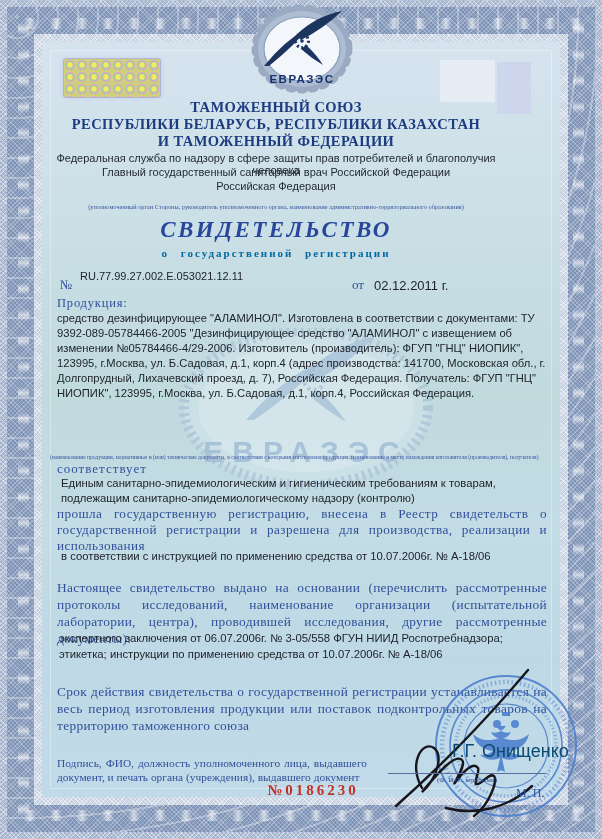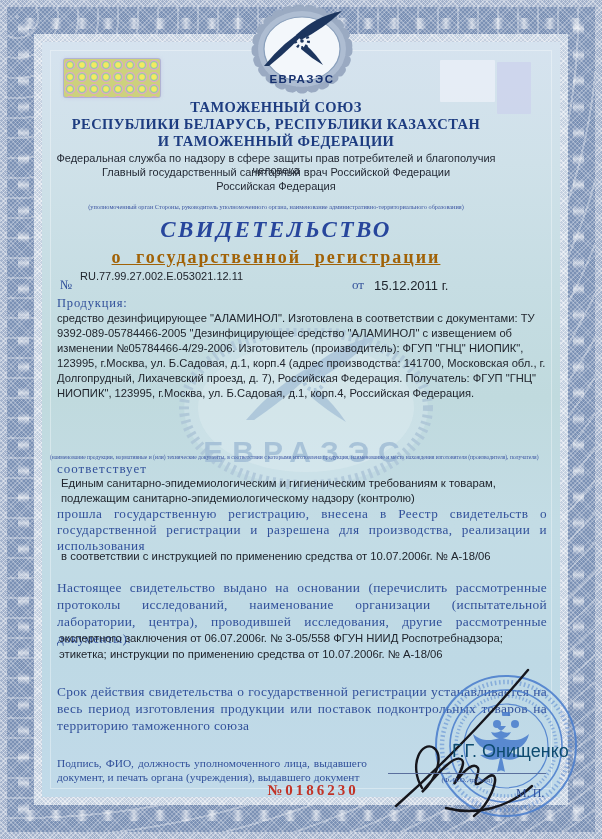--- a/index.html
+++ b/index.html
@@ -43,21 +43,21 @@
   .stamp{position:absolute;left:430px;top:670px;width:152px;height:152px;z-index:3;opacity:.88;}
   .signature{position:absolute;left:376px;top:666px;width:188px;height:152px;z-index:4;}
 
   
   .ctr{text-align:center;left:50px;width:452px;}
   .abs{position:absolute;z-index:2;}
   .hdr-bold{font-weight:bold;color:#1d3c80;font-size:14.5px;letter-spacing:.4px;}
   .agency{font-family:"Liberation Sans",sans-serif;color:#1f2530;font-size:11px;}
   .tiny{color:#3c55a2;font-size:6.3px;white-space:nowrap;}
   .title{font-weight:bold;color:#27469c;font-size:23px;letter-spacing:2.5px;font-style:italic;}
-  .subtitle{font-weight:bold;color:#a16207;font-size:18px;letter-spacing:2px;word-spacing:7px;text-decoration:underline;}
+  .subtitle{font-weight:bold;color:#0369a1;font-size:11px;letter-spacing:2px;word-spacing:7px;}
   .blue-serif{color:#31509a;}
   .sans-dark{font-family:"Liberation Sans",sans-serif;color:#20252d;}
   .just{text-align:justify;}
   .serial{font-weight:bold;color:#c23226;font-size:15px;letter-spacing:3px;}
 </style>
 </head>
 <body>
 
 <div class="page">
 
@@ -109,21 +109,21 @@
   <div class="abs ctr agency" style="top:166px">Главный государственный санитарный врач Российской Федерации</div>
   <div class="abs ctr agency" style="top:180px">Российская Федерация</div>
   <div class="abs ctr tiny" style="top:203px">(уполномоченный орган Стороны, руководитель уполномоченного органа, наименование административно-территориального образования)</div>
 
   <div class="abs ctr title" style="top:217px">СВИДЕТЕЛЬСТВО</div>
   <div class="abs ctr subtitle" style="top:247px">о государственной регистрации</div>
 
   <div class="abs blue-serif" style="left:60px;top:277px;font-size:13px">№</div>
   <div class="abs sans-dark" style="left:80px;top:270px;font-size:11px">RU.77.99.27.002.Е.053021.12.11</div>
   <div class="abs blue-serif" style="left:352px;top:277px;font-size:13px">от</div>
-  <div class="abs sans-dark" style="left:374px;top:278px;font-size:13px">15.12.2011 г.</div>
+  <div class="abs sans-dark" style="left:374px;top:278px;font-size:13px">02.12.2011 г.</div>
 
   <div class="abs blue-serif" style="left:57px;top:296px;font-size:12.5px;letter-spacing:.8px">Продукция:</div>
   <div class="abs sans-dark" style="left:57px;top:311px;width:490px;font-size:11.2px;line-height:14.9px">средство дезинфицирующее "АЛАМИНОЛ". Изготовлена в соответствии с документами: ТУ 9392-089-05784466-2005 "Дезинфицирующее средство "АЛАМИНОЛ" с извещением об изменении №05784466-4/29-2006. Изготовитель (производитель): ФГУП "ГНЦ" НИОПИК", 123995, г.Москва, ул. Б.Садовая, д.1, корп.4 (адрес производства: 141700, Московская обл., г. Долгопрудный, Лихачевский проезд, д. 7), Российская Федерация.  Получатель: ФГУП "ГНЦ" НИОПИК", 123995, г.Москва, ул. Б.Садовая, д.1, корп.4, Российская Федерация.</div>
   <div class="abs ctr tiny" style="top:454px;font-size:5.6px">(наименование продукции, нормативные и (или) технические документы, в соответствии с которыми изготовлена продукция, наименование и место нахождения изготовителя (производителя), получателя)</div>
 
   <div class="abs blue-serif" style="left:57px;top:461px;font-size:13px;letter-spacing:1px">соответствует</div>
   <div class="abs sans-dark" style="left:61px;top:476px;width:484px;font-size:11.3px;line-height:15px">Единым санитарно-эпидемиологическим и гигиеническим требованиям к товарам, подлежащим санитарно-эпидемиологическому надзору (контролю)</div>
 
   <div class="abs blue-serif just" style="left:57px;top:506px;width:490px;font-size:13.2px;line-height:16px;letter-spacing:.4px">прошла государственную регистрацию, внесена в Реестр свидетельств о государственной регистрации и разрешена для производства, реализации и использования</div>
   <div class="abs sans-dark" style="left:61px;top:550px;width:484px;font-size:11.3px">в соответствии с инструкцией по применению средства от 10.07.2006г. № А-18/06</div>
@@ -154,17 +154,17 @@
   <svg class="signature" viewBox="0 0 188 152">
     <g stroke="#16161c" stroke-width="2.4" fill="none" stroke-linecap="round">
       <path d="M152 4 C120 42 72 94 20 140"></path>
       <path d="M46 122 C32 98 46 74 58 82 C68 90 60 114 46 126 C66 102 80 88 86 94 C90 98 82 110 78 118 C90 102 98 96 102 102 C104 106 98 114 100 118 C106 120 112 106 118 110 C122 114 114 138 98 150"></path>
       <path d="M70 142 C100 150 132 142 156 120"></path>
     </g>
   </svg>
 
   <div class="abs sans-dark" style="left:452px;top:741px;font-size:18px;color:#0c4a6e;z-index:5">Г.Г. Онищенко</div>
   <div class="abs" style="left:388px;top:773px;width:158px;border-top:1px solid #5a6f9d;z-index:5"></div>
-  <div class="abs blue-serif" style="left:388px;top:776px;width:158px;text-align:center;font-size:7px;z-index:5">(Ф. И.О., проезд)</div>
+  <div class="abs blue-serif" style="left:388px;top:776px;width:158px;text-align:center;font-size:7px;z-index:5">(Ф. И.О., которыми)</div>
   <div class="abs blue-serif" style="left:516px;top:786px;font-size:12px;z-index:5">М. П.</div>
   <div class="abs serial" style="left:248px;top:782px;width:130px;text-align:center;z-index:3">№0186230</div>
 
 </div>
 
 </body></html>

